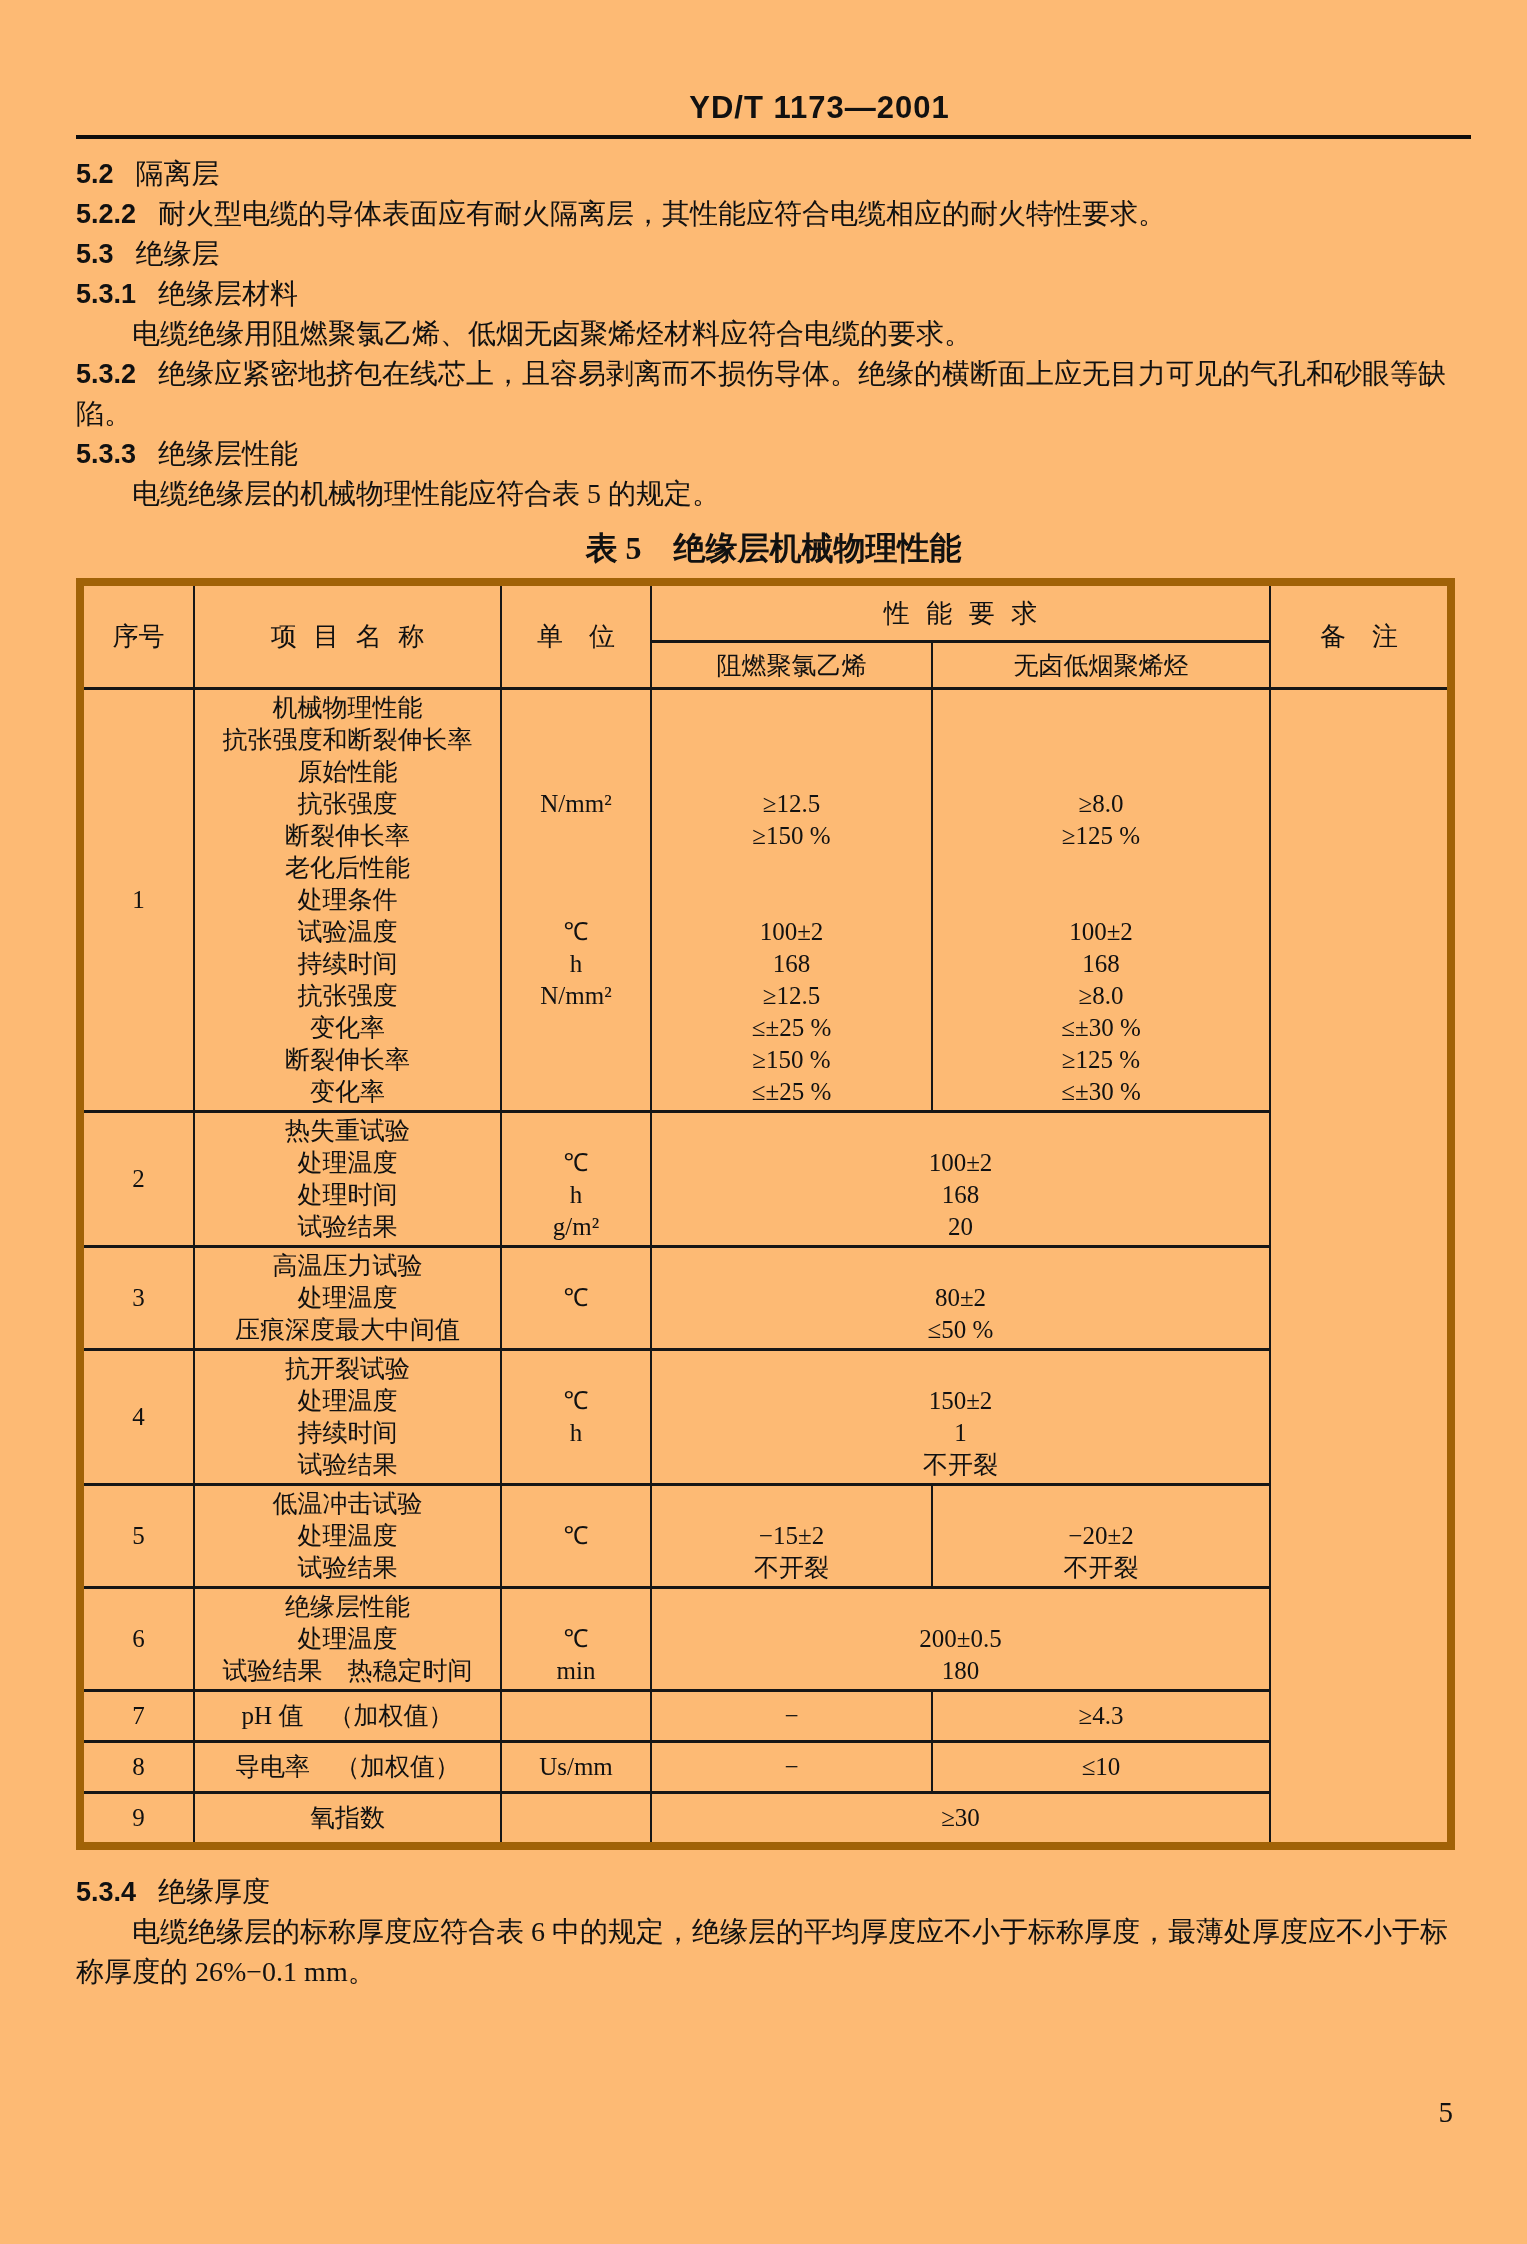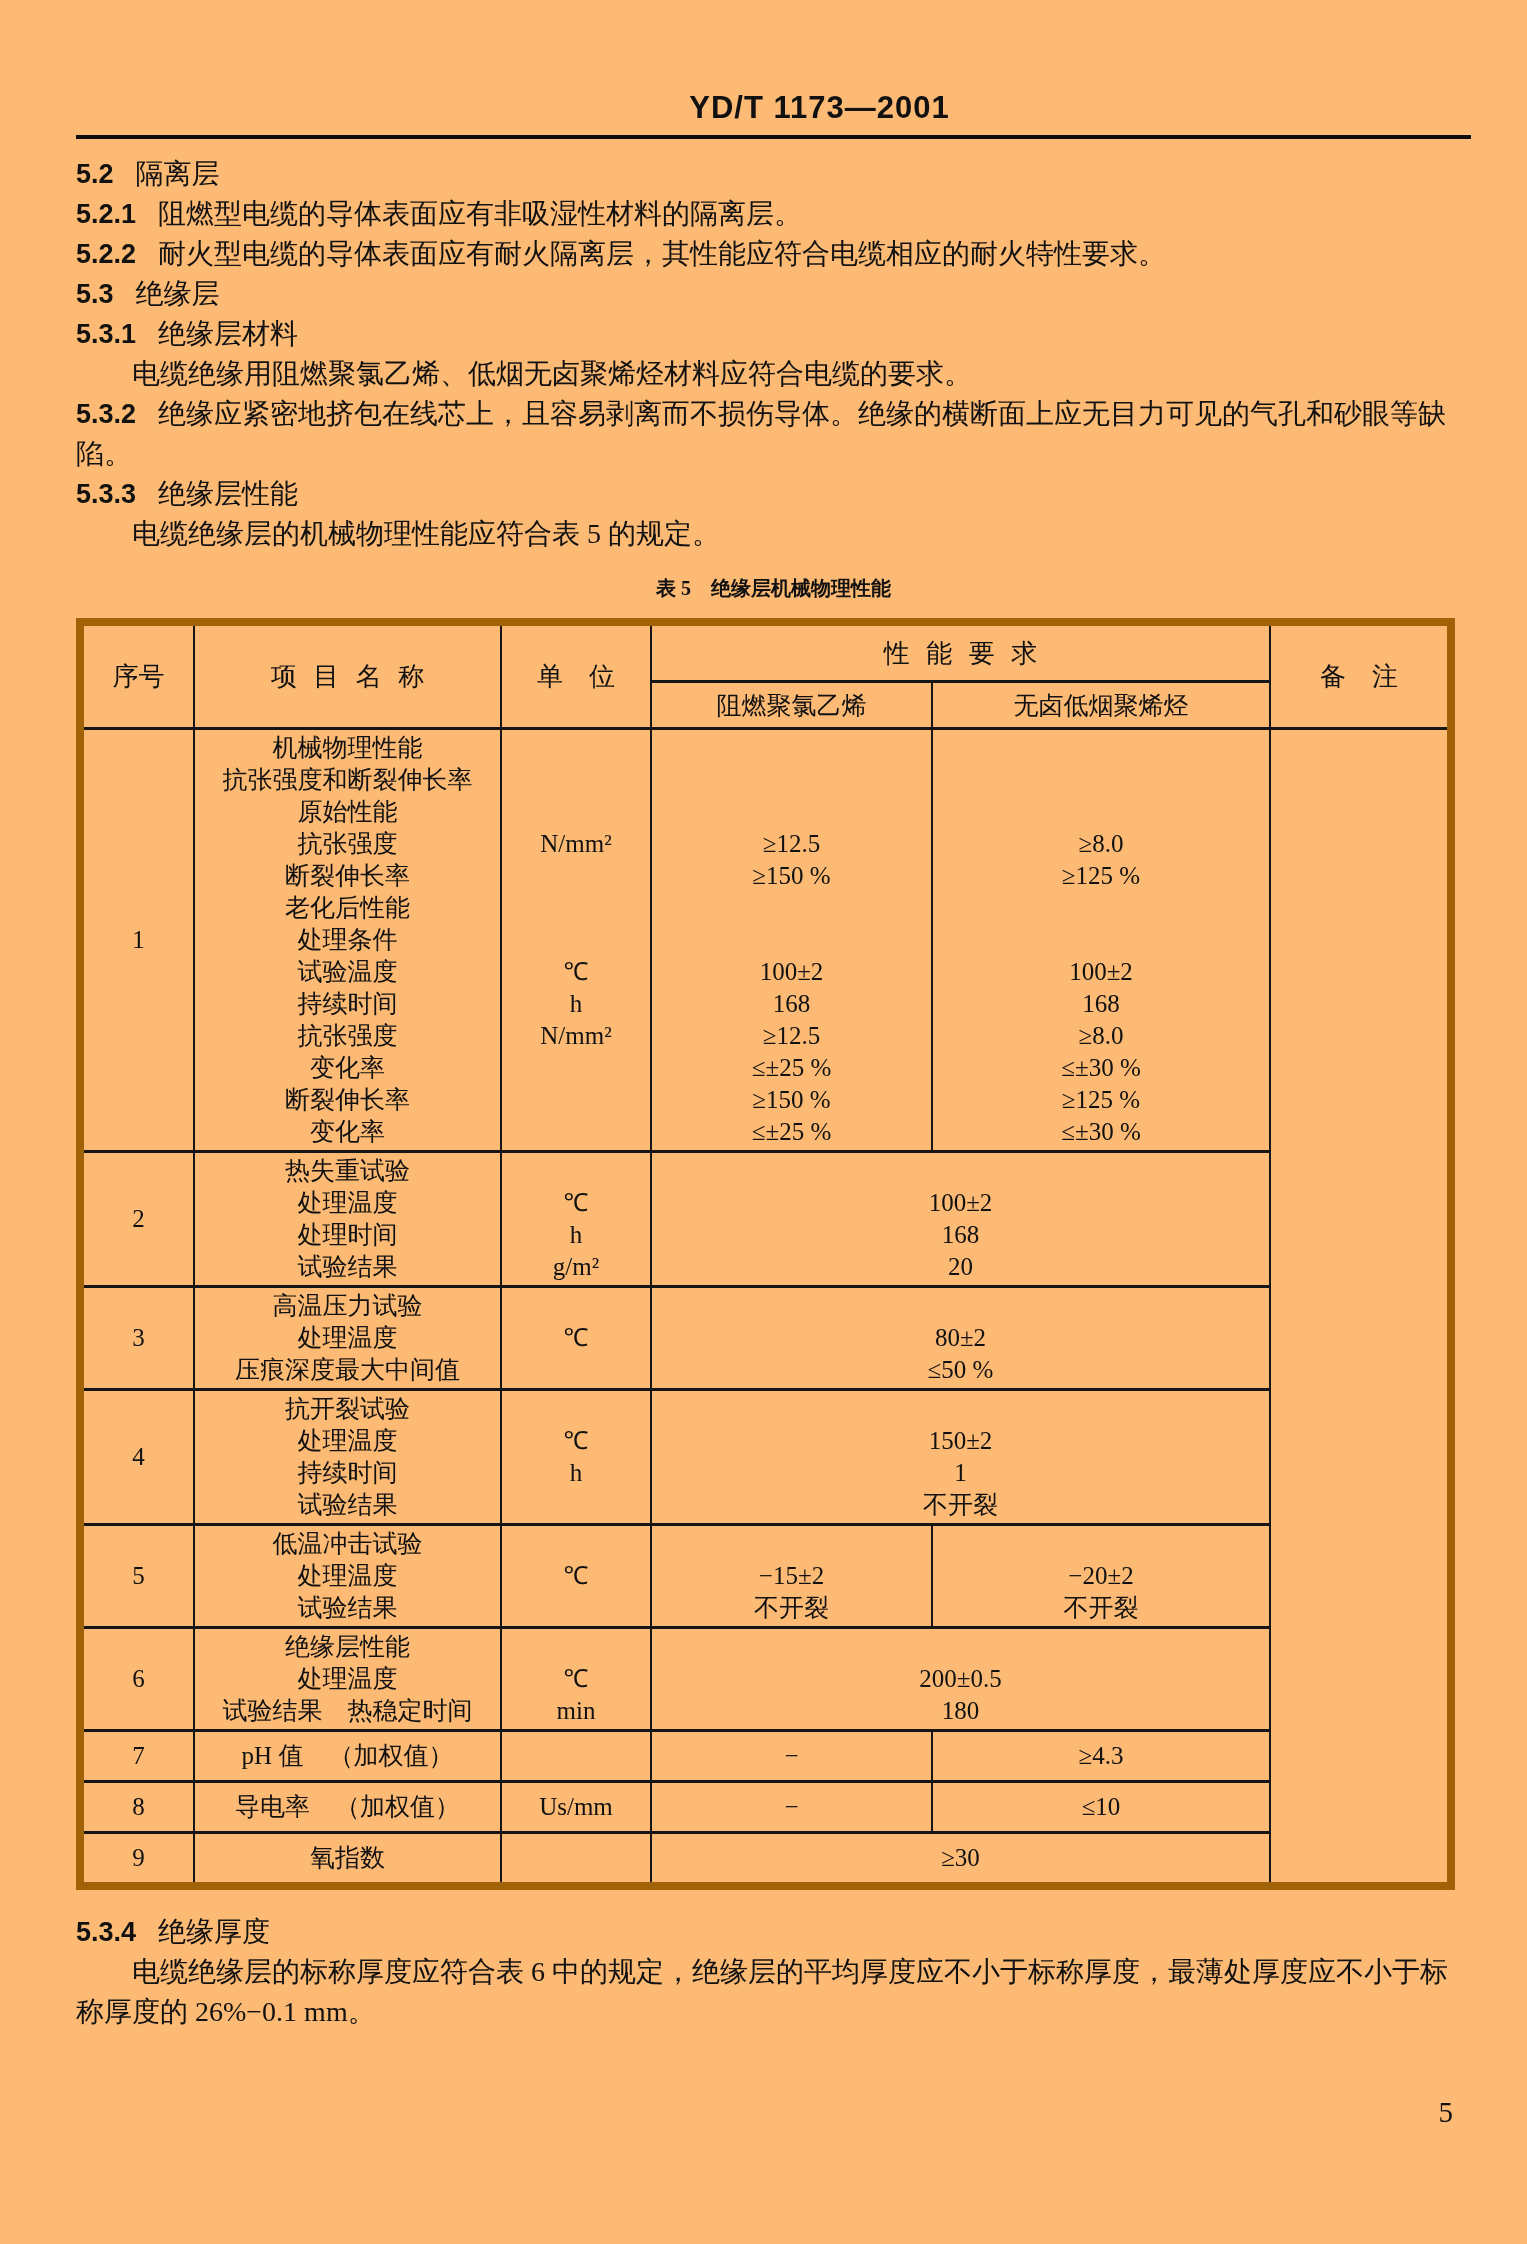--- a/index.html
+++ b/index.html
@@ -12,21 +12,21 @@
              font-size:31px;letter-spacing:1px;transform:translateX(46px);}
   .header-rule{margin-top:9px;height:4px;background:#0d0d0d;}
 
   .text-block{margin-top:15px;}
   .line{margin:0;font-size:28px;line-height:40px;}
   .num{font-family:"Liberation Sans",sans-serif;font-weight:bold;
        font-size:27px;margin-right:22px;}
   .indent{text-indent:56px;}
 
   .table-title{margin:14px 0 0;text-align:center;font-weight:bold;
-               font-size:20px;line-height:40px;}
+               font-size:32px;line-height:40px;}
 
   table.t5{width:1371px;margin-top:10px;border-collapse:collapse;
            table-layout:fixed;font-size:25px;border:8px solid #a16207;}
   .t5 th,.t5 td{border:3px solid #161616;border-left-width:2px;border-right-width:2px;
                 padding:0;font-weight:normal;overflow:hidden;}
   .t5 thead th{text-align:center;vertical-align:middle;}
   .t5 tr.h1 th{height:54px;font-size:26px;word-spacing:10px;}
   .t5 tr.h2 th{height:44px;font-size:25px;}
   td.seq{text-align:center;vertical-align:middle;}
   td.cell{vertical-align:top;padding:2px 0;}
@@ -38,21 +38,20 @@
 <body>
 
 <div class="page">
   <div class="content">
 
     <div class="doc-title">YD/T 1173—2001</div>
     <div class="header-rule"></div>
 
     <div class="text-block">
       <p class="line"><span class="num">5.2</span><span>隔离层</span></p>
-      <p class="line"><span class="num">5.2.1</span><span>阻燃型电缆的导体表面应有非吸湿性材料的隔离层。</span></p>
       <p class="line"><span class="num">5.2.2</span><span>耐火型电缆的导体表面应有耐火隔离层，其性能应符合电缆相应的耐火特性要求。</span></p>
       <p class="line"><span class="num">5.3</span><span>绝缘层</span></p>
       <p class="line"><span class="num">5.3.1</span><span>绝缘层材料</span></p>
       <p class="line indent">电缆绝缘用阻燃聚氯乙烯、低烟无卤聚烯烃材料应符合电缆的要求。</p>
       <p class="line"><span class="num">5.3.2</span><span>绝缘应紧密地挤包在线芯上，且容易剥离而不损伤导体。绝缘的横断面上应无目力可见的气孔和砂眼等缺陷。</span></p>
       <p class="line"><span class="num">5.3.3</span><span>绝缘层性能</span></p>
       <p class="line indent">电缆绝缘层的机械物理性能应符合表 5 的规定。</p>
     </div>
 
     <p class="table-title">表 5　绝缘层机械物理性能</p>

